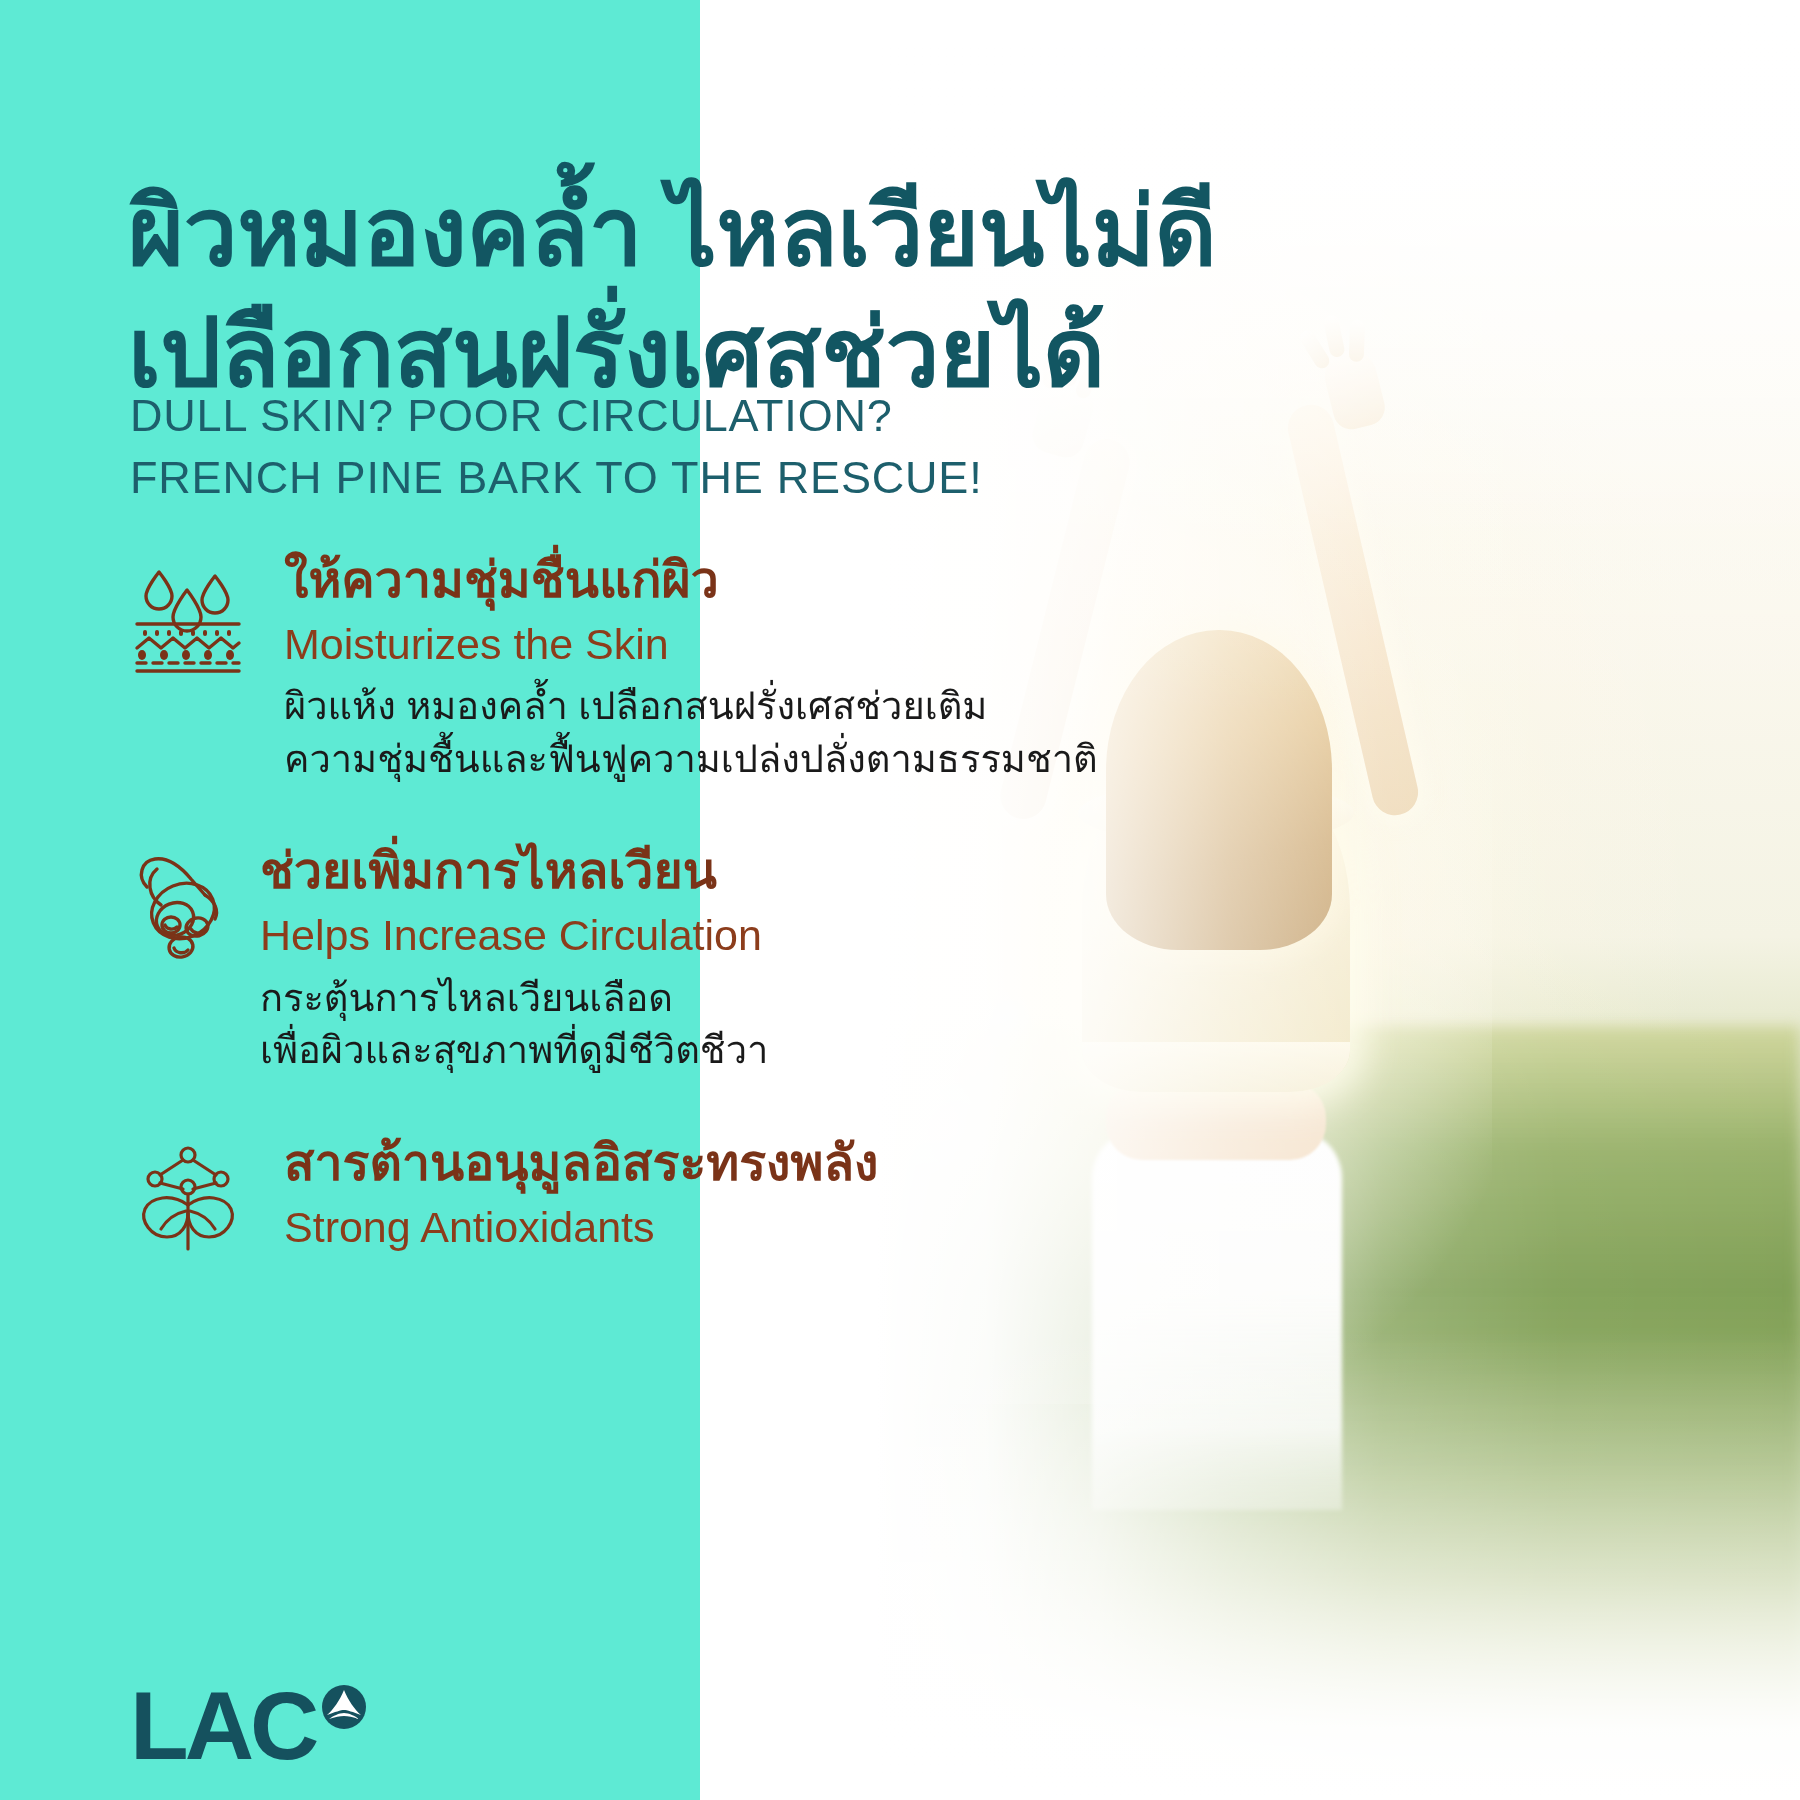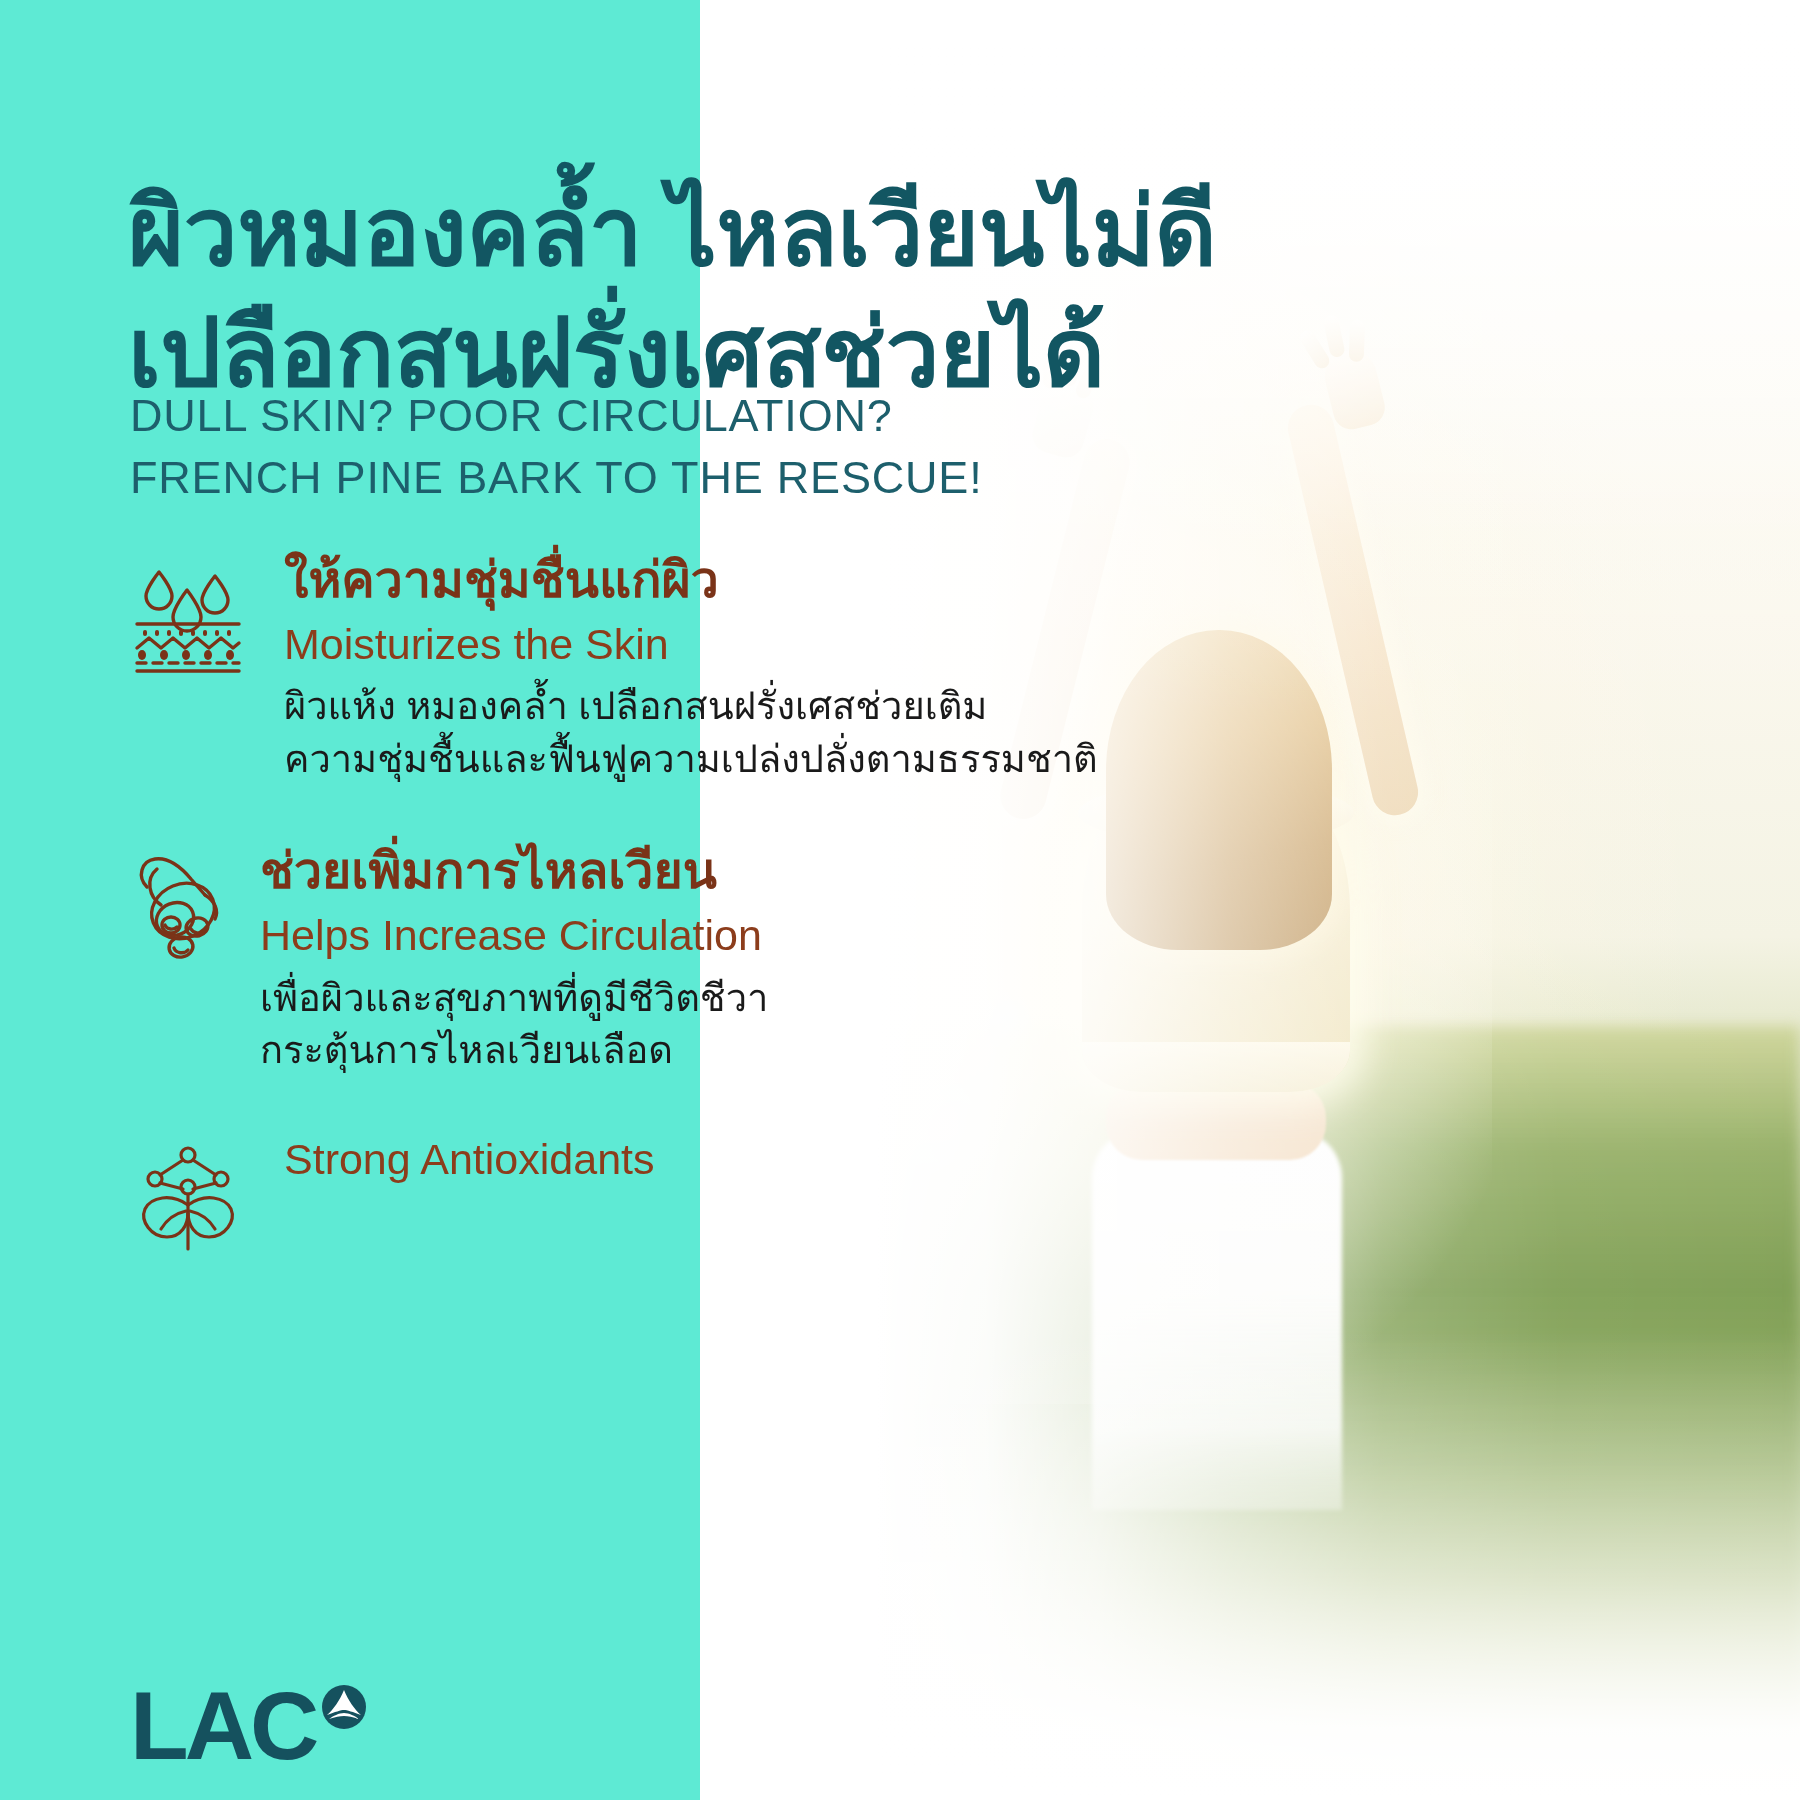--- a/index.html
+++ b/index.html
@@ -444,22 +444,22 @@
             <path d="M60 76 a8 7 0 0 0 13 2"></path>
             <ellipse cx="50" cy="94" rx="12" ry="10" transform="rotate(-10 50 94)"></ellipse>
             <path d="M43 95 a8 7 0 0 0 14 2"></path>
             <path d="M74 42 C84 48 88 58 84 66"></path>
           </svg>
         </div>
         <div class="benefit-body">
           <p class="benefit-title-th">ช่วยเพิ่มการไหลเวียน</p>
           <p class="benefit-title-en">Helps Increase Circulation</p>
           <p class="benefit-desc">
+            <span class="bd-line">กระตุ้นการไหลเวียนเลือด</span>
             <span class="bd-line">เพื่อผิวและสุขภาพที่ดูมีชีวิตชีวา</span>
-            <span class="bd-line">กระตุ้นการไหลเวียนเลือด</span>
           </p>
         </div>
       </div>
 
       <div class="benefit b3">
         <div class="benefit-icon">
           <svg width="114" height="112" viewBox="0 0 114 112" fill="none" stroke="#7a3318" stroke-width="3.2" stroke-linecap="round" stroke-linejoin="round" aria-hidden="true">
             <circle cx="57" cy="10" r="7"></circle>
             <circle cx="24" cy="34" r="7"></circle>
             <circle cx="90" cy="34" r="7"></circle>
@@ -469,20 +469,21 @@
             <path d="M29 38 L52 44"></path>
             <path d="M85 38 L62 44"></path>
             <path d="M57 49 L57 104"></path>
             <path d="M57 60 C40 48 20 52 14 64 C9 76 20 92 36 92 C50 92 57 80 57 68"></path>
             <path d="M57 60 C74 48 94 52 100 64 C105 76 94 92 78 92 C64 92 57 80 57 68"></path>
             <path d="M30 84 C36 74 46 68 55 66"></path>
             <path d="M84 84 C78 74 68 68 59 66"></path>
           </svg>
         </div>
         <div class="benefit-body">
+          <p class="benefit-title-th">สารต้านอนุมูลอิสระทรงพลัง</p>
           <p class="benefit-title-en">Strong Antioxidants</p>
         </div>
       </div>
 
     </div>
 
     <div class="logo">
       <span class="logo-word">LAC</span>
       <span class="logo-mark">
         <svg width="46" height="46" viewBox="0 0 46 46" aria-hidden="true">

